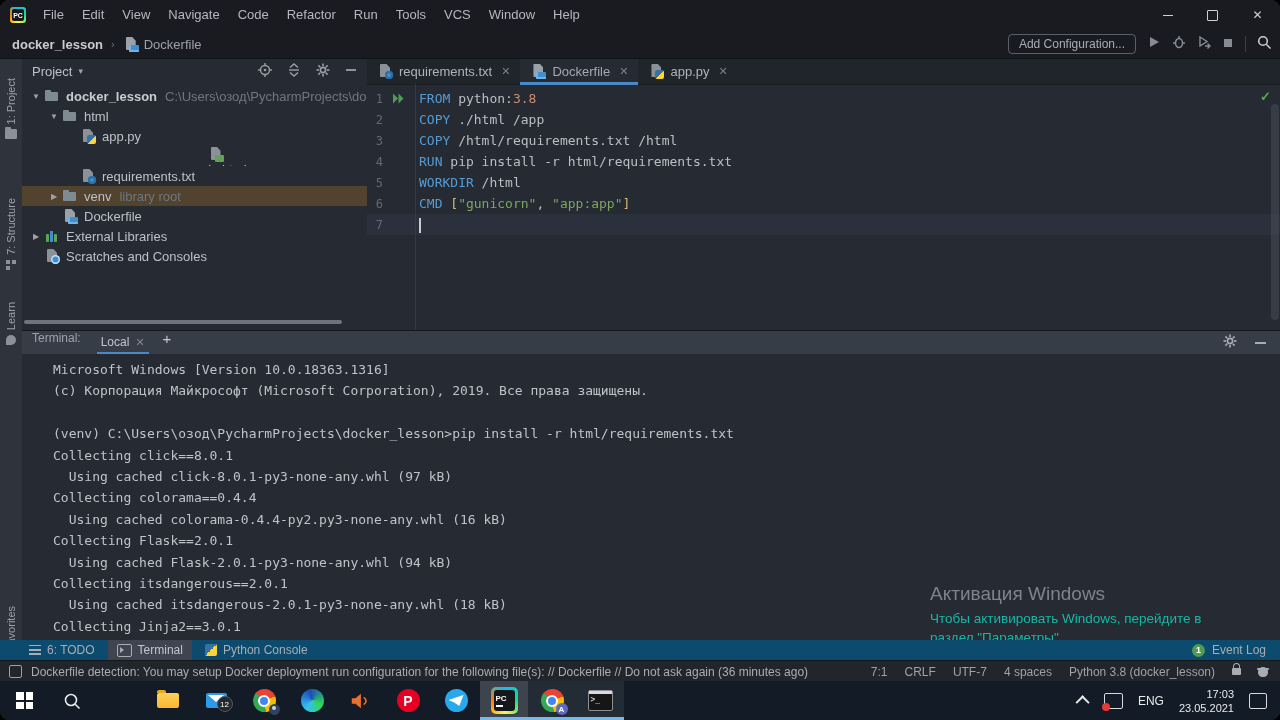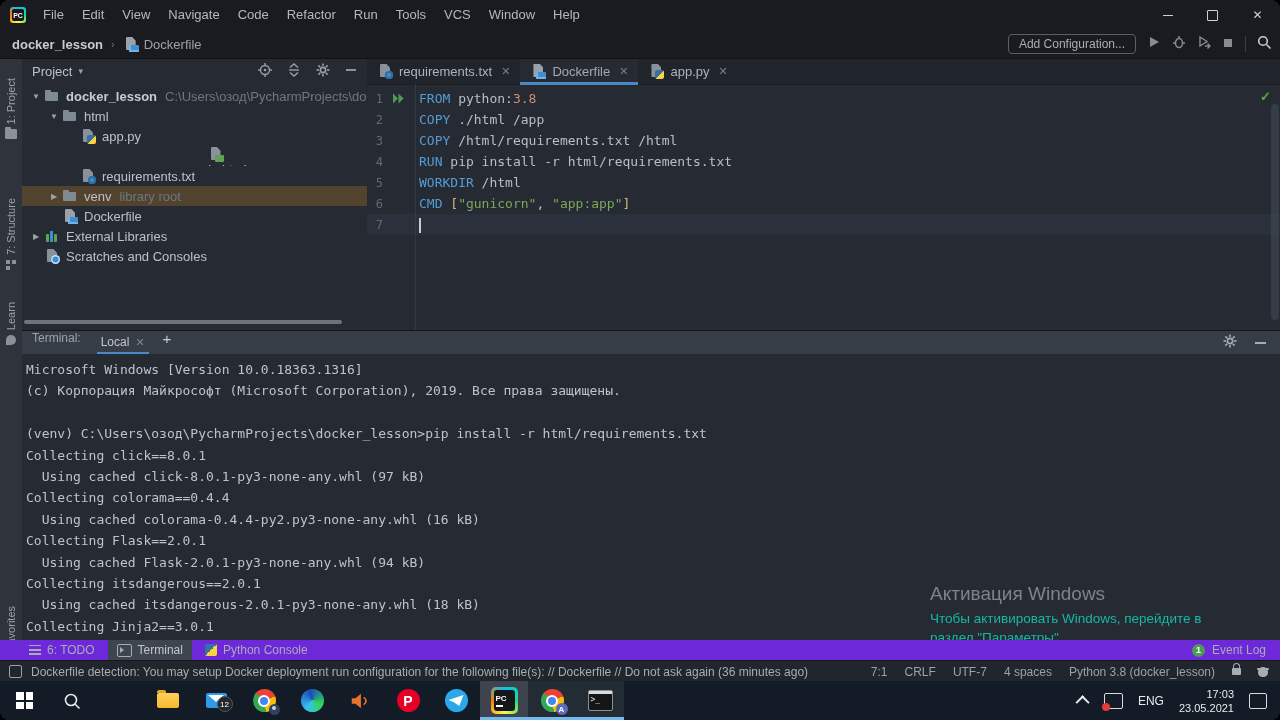--- a/index.html
+++ b/index.html
@@ -100,30 +100,30 @@
   
   .terminal{position:absolute;left:22px;top:330px;width:1258px;height:310px;background:#262B33;border-top:1px solid #15171B;z-index:3;}
   .term-head{height:23px;background:#373D47;display:flex;font-size:12px;padding:0 10px;}
   .term-label{color:#9DA2A8;}
   .term-tab{margin-left:20px;color:#C2C6CC;position:relative;height:23px;line-height:23px;display:flex;align-items:center;gap:6px;}
   .term-tab::after{content:"";position:absolute;left:-4px;right:-4px;bottom:0;height:2px;background:#4A88C7;}
   .term-tab .x{color:#80868D;font-size:11px;}
   .term-plus{margin-left:18px;color:#C8CCD0;font-size:15px;line-height:15px;}
   .term-head-right{margin-left:auto;display:flex;gap:18px;align-items:center;margin-right:4px;}
   .term-minus{display:block;width:11px;height:2px;background:#A8ADB4;}
-  .term-body{padding:5px 0 0 4px;font-family:"DejaVu Sans Mono",monospace;font-size:13px;line-height:21.4px;color:#BFC3C9;}
+  .term-body{padding:5px 0 0 4px;font-family:"DejaVu Sans Mono",monospace;font-size:13px;line-height:21.4px;color:#BFC3C9;margin-left:27px;}
   .term-body div{white-space:pre;height:21.4px;}
 
   
   .watermark{position:absolute;left:930px;top:583px;width:345px;z-index:4;pointer-events:none;}
   .wm-title{font-size:19px;color:#7E838B;}
   .wm-sub{font-size:13.5px;color:#14b8a6;line-height:19px;margin-top:4px;}
 
   
-  .bottombar{position:absolute;left:0;top:640px;width:1280px;height:20px;background:#6d28d9;display:flex;align-items:center;
+  .bottombar{position:absolute;left:0;top:640px;width:1280px;height:20px;background:#0c4a6e;display:flex;align-items:center;
              font-size:12px;color:#A8ADB4;z-index:5;}
   .bb-items{display:flex;align-items:center;margin-left:20px;gap:4px;}
   .bb-item{display:flex;align-items:center;gap:6px;padding:0 9px;height:20px;}
   .bb-item.active{background:#3E4450;color:#C2C6CC;}
   .ic-todo{width:12px;height:10px;background:repeating-linear-gradient(180deg,#A8ADB4 0 1.5px,transparent 1.5px 4.2px);}
   .ic-term{width:13px;height:11px;border:1.5px solid #A8ADB4;border-radius:2px;position:relative;}
   .ic-term::before{content:"";position:absolute;left:2px;top:2px;border-left:4px solid #A8ADB4;border-top:3px solid transparent;border-bottom:3px solid transparent;}
   .ic-pycon{width:12px;height:12px;border-radius:2px;background:linear-gradient(135deg,#3771A2 50%,#FFD43B 50%);}
   .bb-right{margin-left:auto;display:flex;align-items:center;gap:7px;margin-right:14px;}
   .evt-badge{width:13px;height:13px;border-radius:50%;background:#4C9C53;color:#fff;font-size:9px;font-weight:bold;

